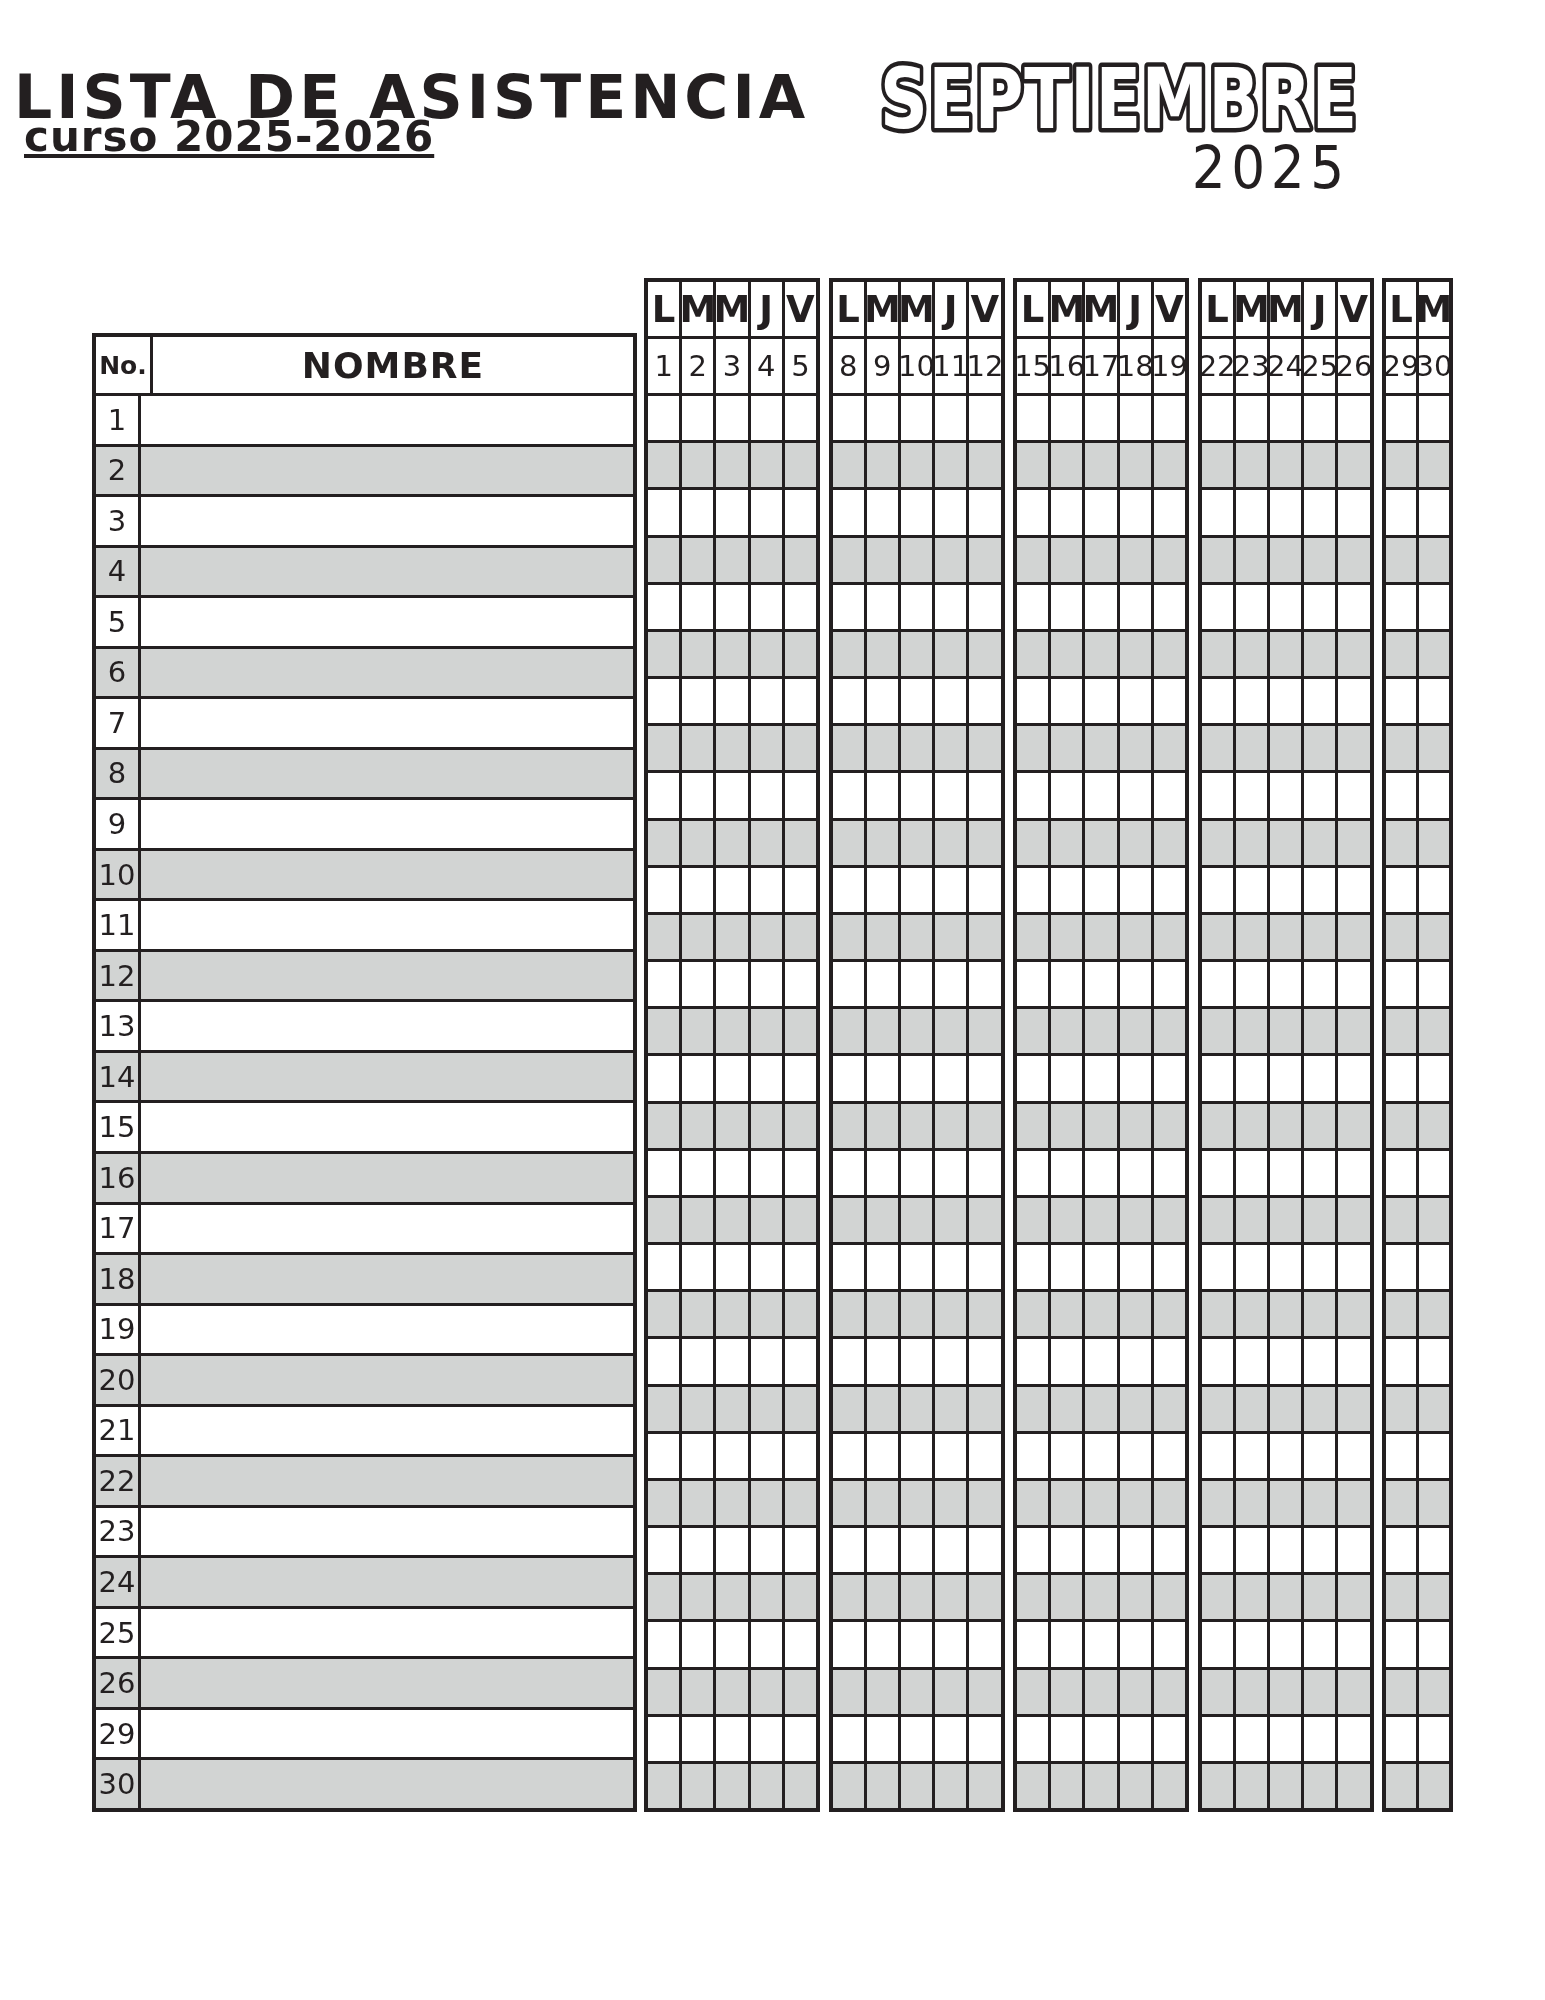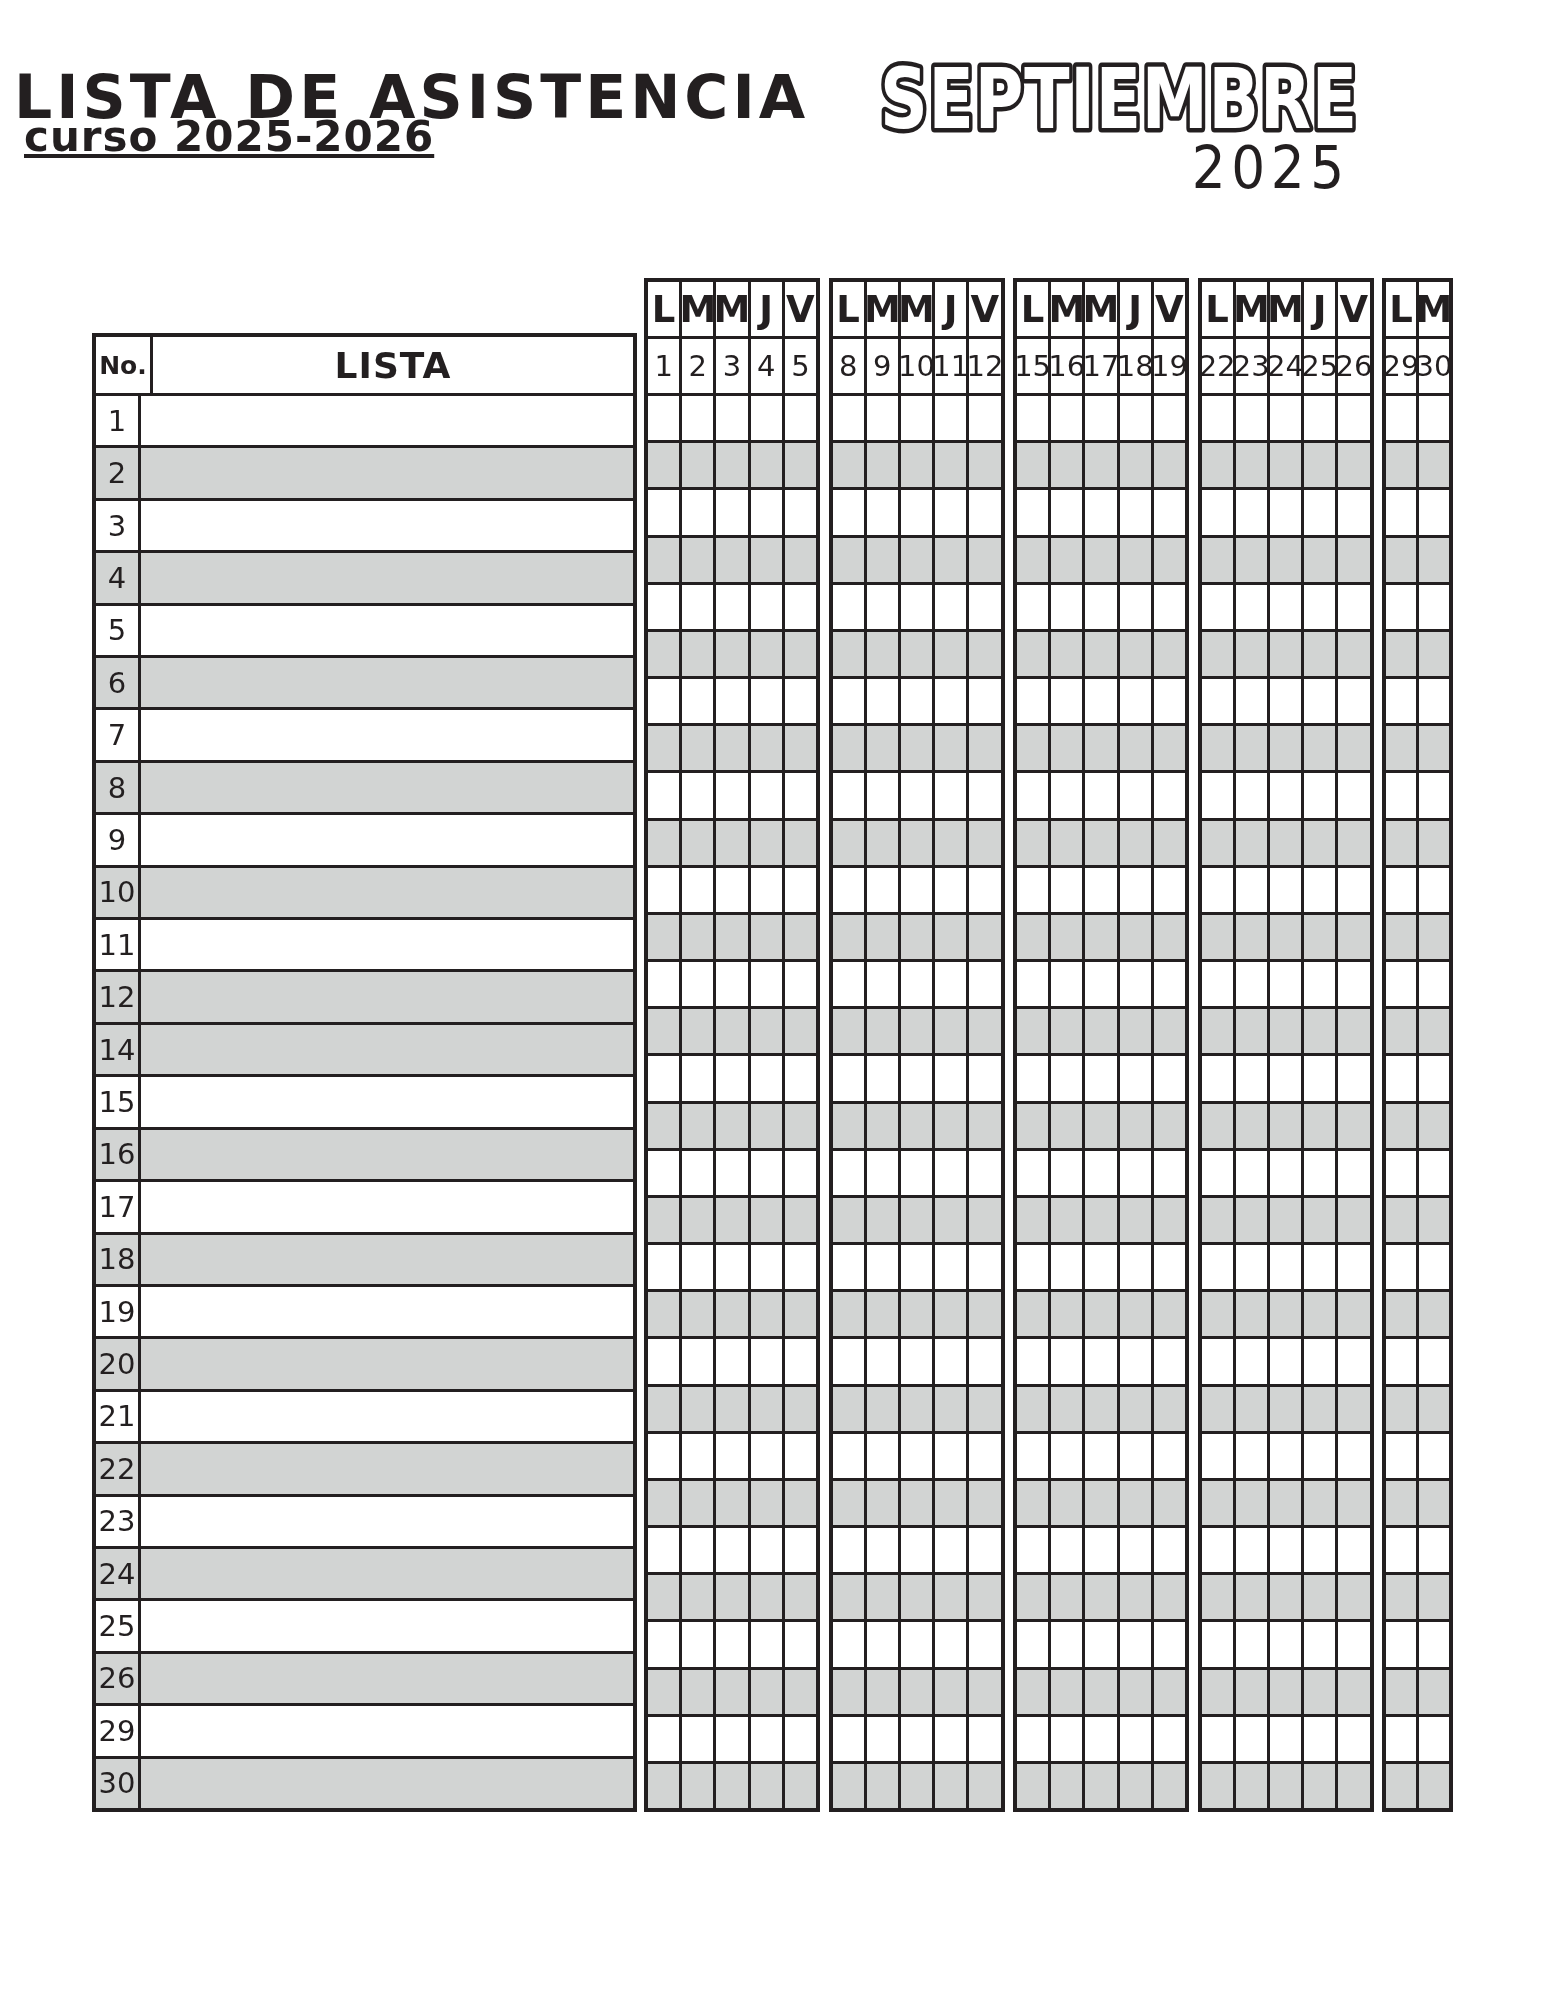--- a/index.html
+++ b/index.html
@@ -129,21 +129,21 @@
   <div class="sub-title">curso 2025-2026</div>
 
   <svg class="month-banner" viewBox="0 0 485 110">
     <text x="0" y="90" textLength="478" lengthAdjust="spacingAndGlyphs">SEPTIEMBRE</text>
   </svg>
   <div class="year-label">2025</div>
 
   <div class="left-table">
     <div class="lt-header">
       <div class="no-cell">No.</div>
-      <div class="nombre-cell">LISTA</div>
+      <div class="nombre-cell">NOMBRE</div>
     </div>
     <div class="lt-body">
         <div class="lt-row">
           <div class="num">1</div>
           <div class="name"></div>
         </div>
         <div class="lt-row stripe">
           <div class="num">2</div>
           <div class="name"></div>
         </div>
@@ -178,20 +178,24 @@
         <div class="lt-row stripe">
           <div class="num">10</div>
           <div class="name"></div>
         </div>
         <div class="lt-row">
           <div class="num">11</div>
           <div class="name"></div>
         </div>
         <div class="lt-row stripe">
           <div class="num">12</div>
+          <div class="name"></div>
+        </div>
+        <div class="lt-row">
+          <div class="num">13</div>
           <div class="name"></div>
         </div>
         <div class="lt-row stripe">
           <div class="num">14</div>
           <div class="name"></div>
         </div>
         <div class="lt-row">
           <div class="num">15</div>
           <div class="name"></div>
         </div>

